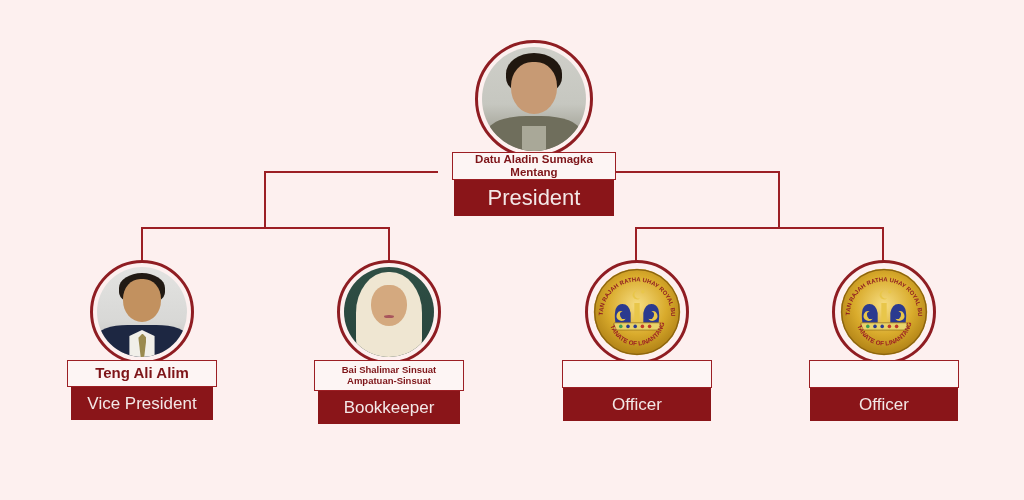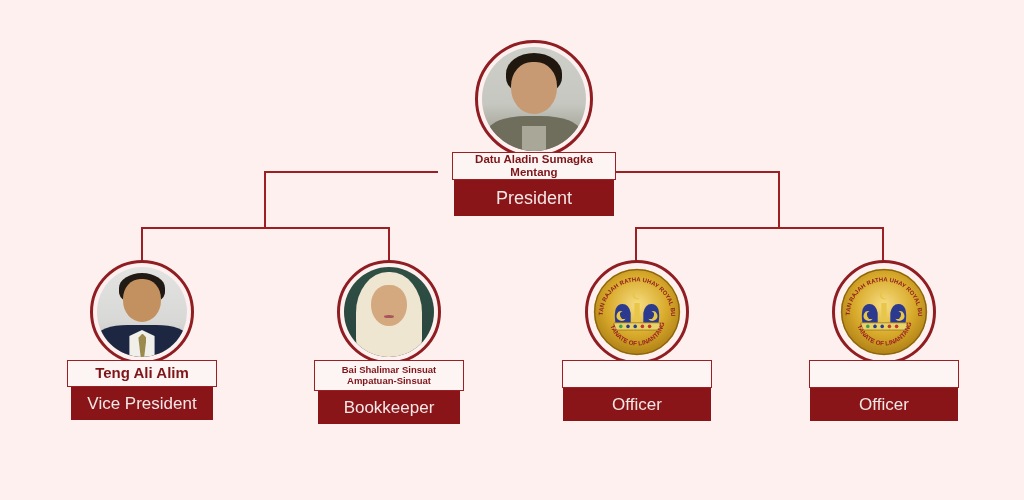--- a/index.html
+++ b/index.html
@@ -83,21 +83,21 @@
   }
 
   
   #node-president { left: 452px; top: 40px; width: 164px; }
   #node-president .avatar { width: 118px; height: 118px; }
   #node-president .name-box {
     width: 164px; height: 28px; font-size: 11.5px;
     margin-top: -6px;
   }
   #node-president .title-box {
-    width: 160px; height: 36px; font-size: 18px;
+    width: 160px; height: 36px; font-size: 22px;
   }
 
   
   .row2 { top: 260px; }
   .row2 .avatar { width: 104px; height: 104px; }
   .row2 .name-box { width: 150px; }
   .row2 .title-box { width: 142px; height: 33px; font-size: 17px; }
 
   #node-vice-president { left: 67px; width: 150px; }
   #node-vice-president .name-box { height: 27px; font-size: 15px; margin-top: -4px; }

